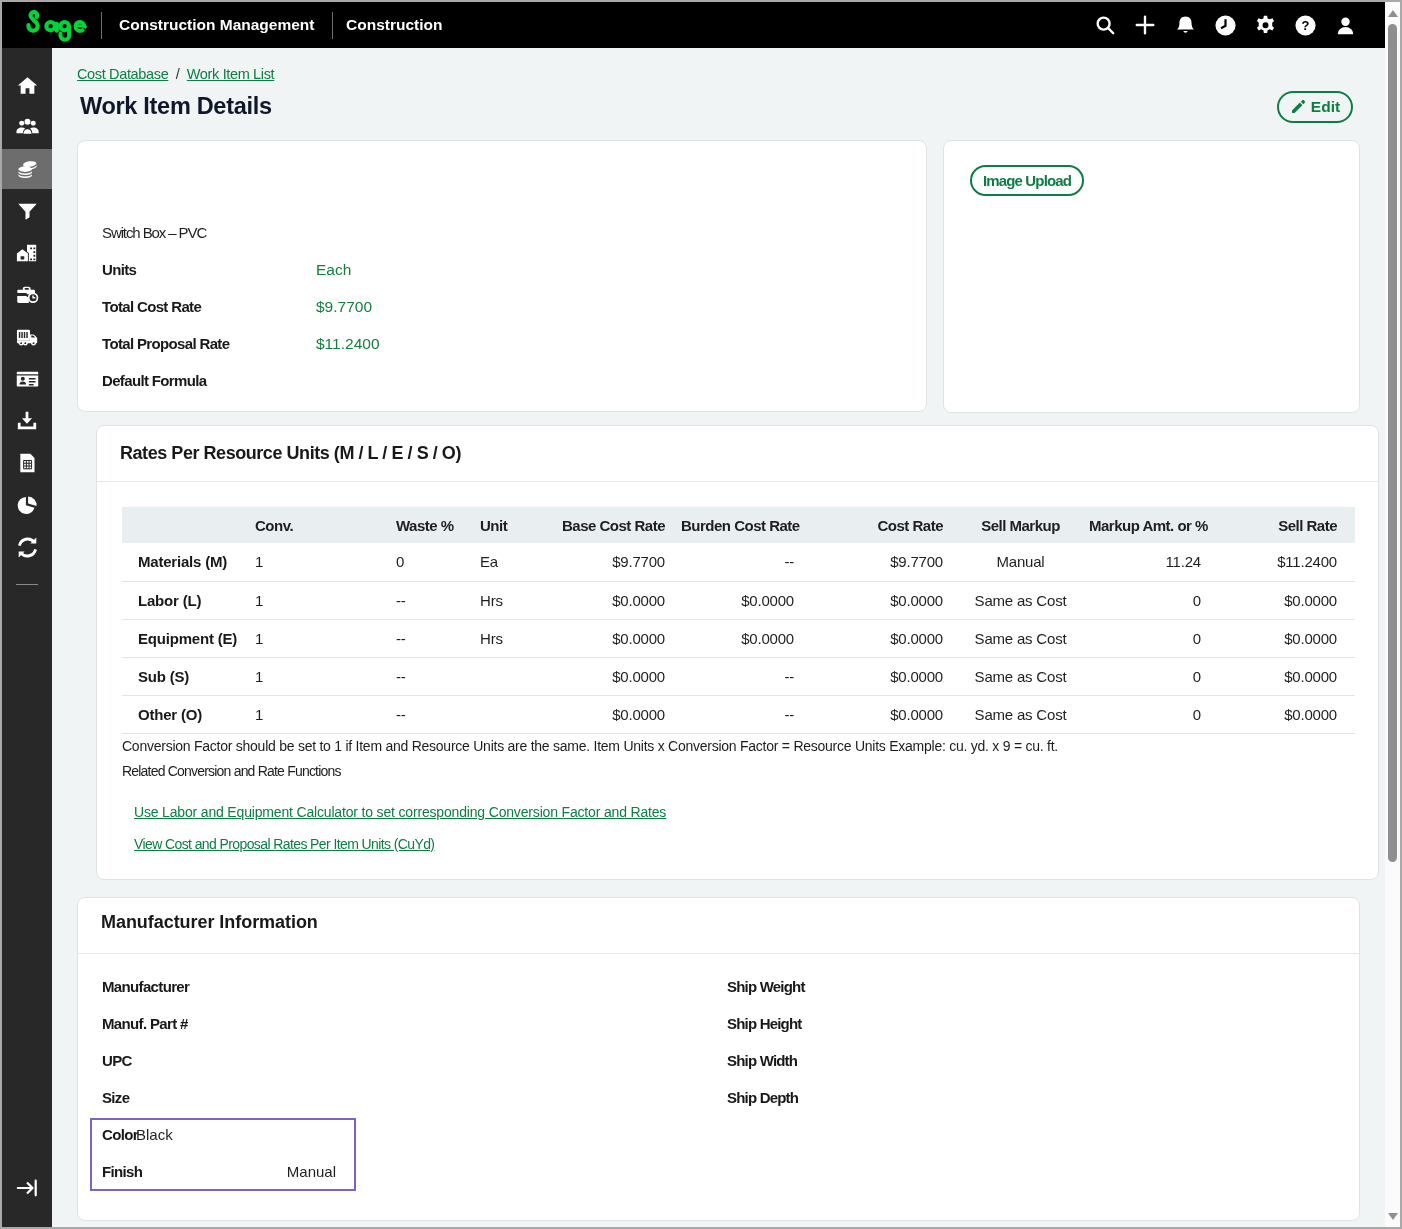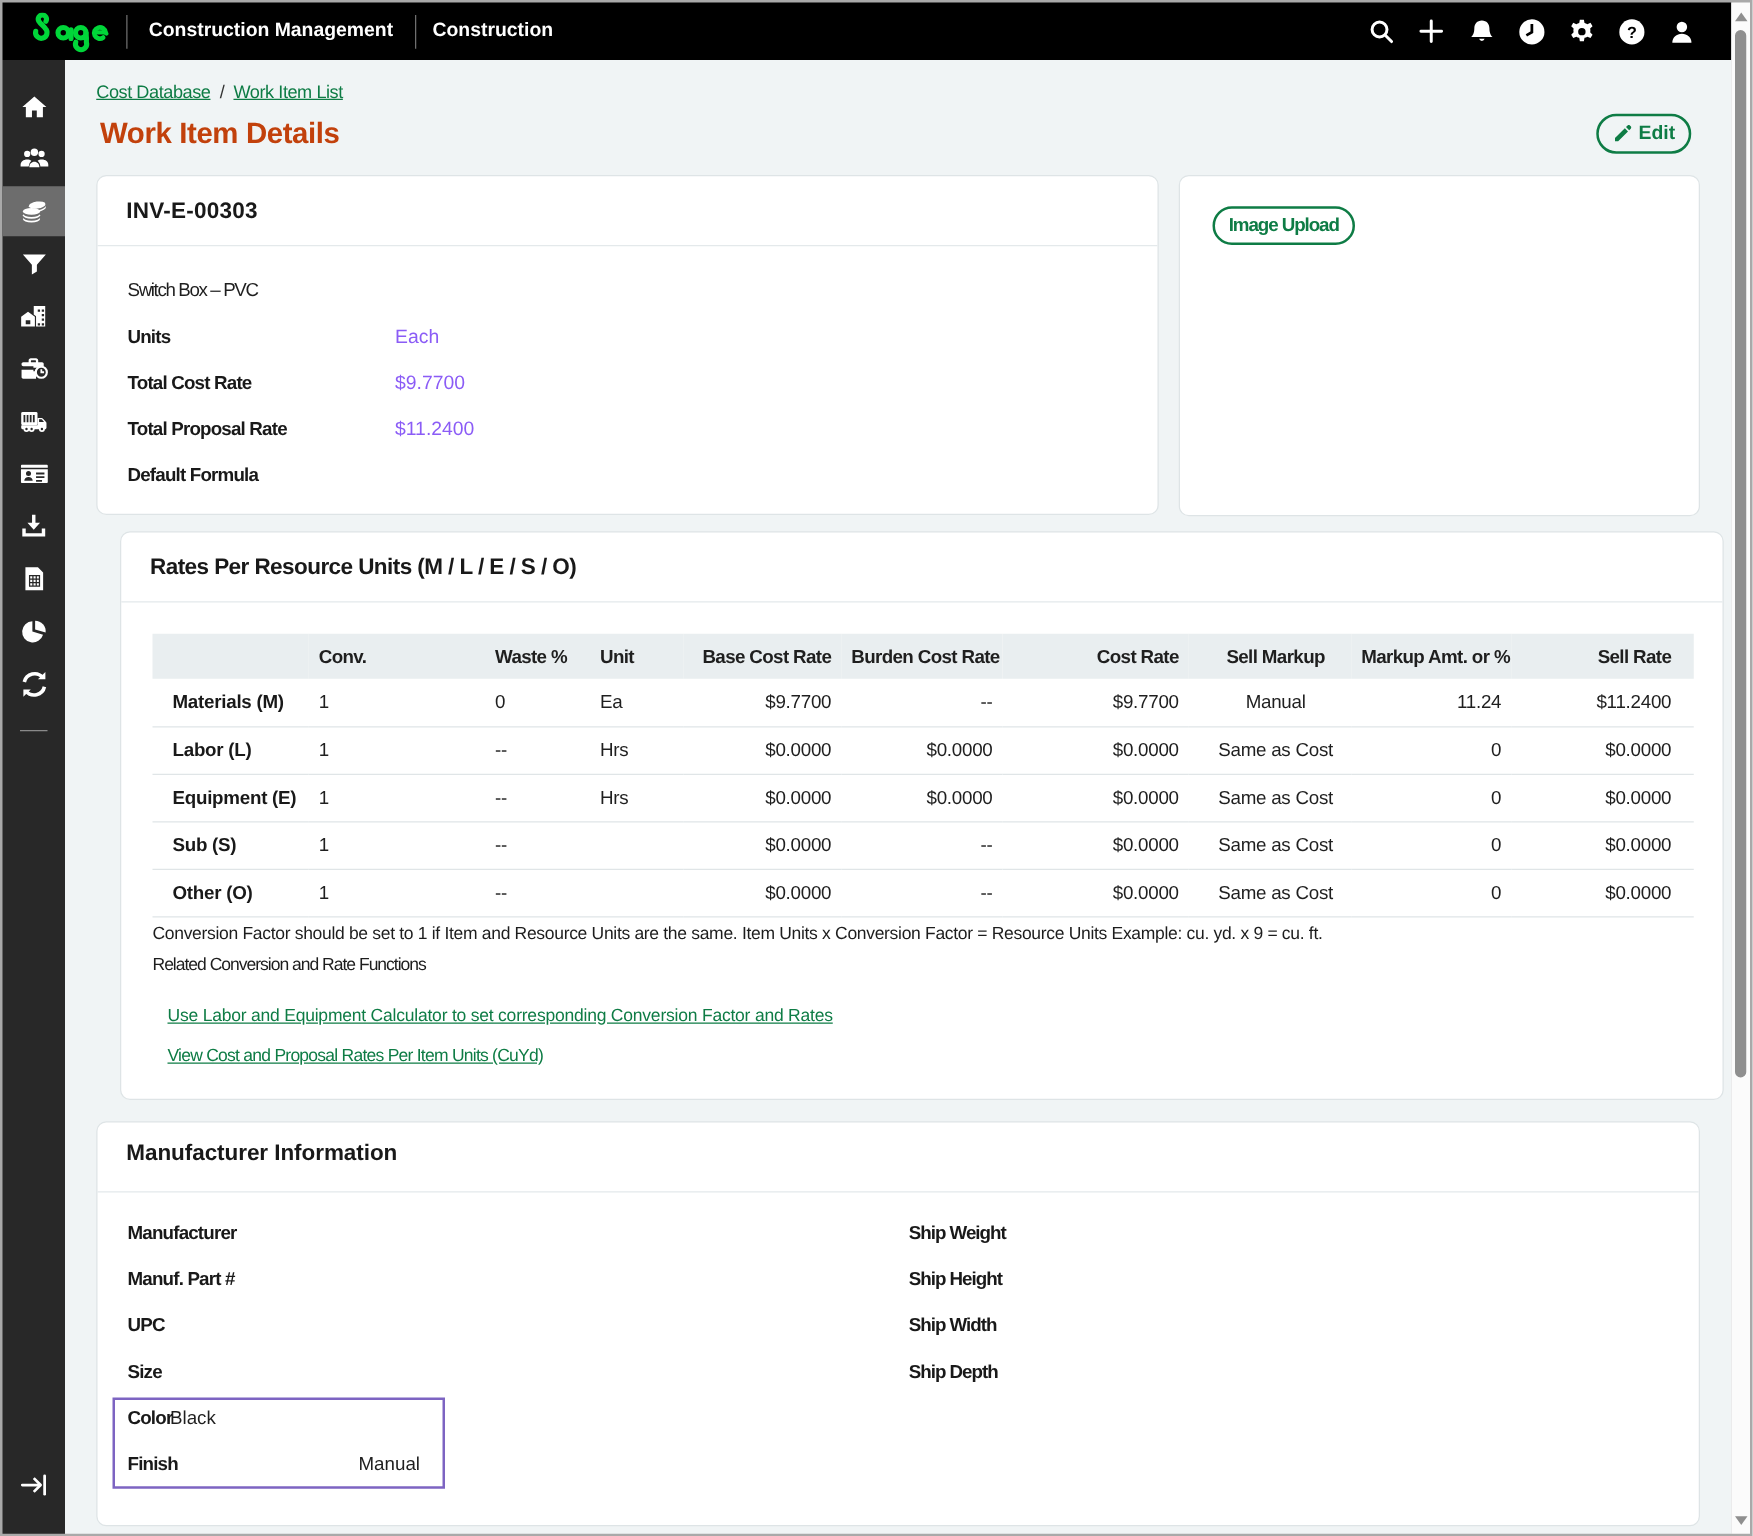--- a/index.html
+++ b/index.html
@@ -22,35 +22,35 @@
 .tb-icons .ic { width:24px; height:24px; display:flex; align-items:center; justify-content:center; }
 
 
 .nav-item { position:absolute; left:0; width:50px; height:40px; display:flex; align-items:center; justify-content:center; }
 .nav-item.active { background:#6d6d6d; }
 .nav-div { position:absolute; left:14px; width:22px; height:1px; background:#8a8a8a; }
 
 
 .crumbs { position:absolute; left:25px; top:18px; font-size:14.5px; letter-spacing:-0.35px; color:#333; }
 .crumbs a { color:#0e7c45; text-decoration:underline; }
-.pagetitle { position:absolute; left:28px; top:45px; font-size:23.5px; letter-spacing:-0.3px; font-weight:bold; color:#c2410c; }
+.pagetitle { position:absolute; left:28px; top:45px; font-size:23.5px; letter-spacing:-0.3px; font-weight:bold; color:#0f172a; }
 .btn { border:2px solid #0e7c45; border-radius:17px; background:transparent; color:#0e7c45; font-weight:bold; font-family:"Liberation Sans",sans-serif; display:flex; align-items:center; justify-content:center;text-align:center; }
 .editbtn { position:absolute; left:1225px; top:43px; width:76px; height:32px; font-size:15.5px; gap:5px; }
 .card { position:absolute; background:#fff; border:1px solid #dee4e6; border-radius:8px; }
 .card .hd { position:absolute; left:0; top:0; right:0; height:56px; border-bottom:1px solid #e4e9eb; }
 .card .hd span { position:absolute; left:23px; top:17px; font-size:18px; font-weight:bold; color:#191919; }
 .lbl { font-weight:bold; color:#191919; letter-spacing:-0.65px; }
 
 #card-main { left:25px; top:92px; width:850px; height:272px; }
 #card-img  { left:891px; top:92px; width:417px; height:273px;padding-left:24px; }
 #card-rates { left:25px; top:377px; width:1283px; height:455px;margin-left:19px; }
 #card-manu { left:25px; top:849px; width:1283px; height:324px; }
 
 .frow { position:absolute; left:24px; font-size:15px; }
-.frow .val { position:absolute; left:214px; font-weight:normal; letter-spacing:0; font-size:15.5px; color:#8b5cf6; white-space:nowrap; }
+.frow .val { position:absolute; left:214px; font-weight:normal; letter-spacing:0; font-size:15.5px; color:#15803d; white-space:nowrap; }
 .uploadbtn { position:absolute; left:26px; top:24px; width:114px; height:31px; font-size:15px; letter-spacing:-0.85px; }
 
 
 .rtable { position:absolute; left:25px; top:81px; width:1233px; border-collapse:collapse; table-layout:fixed; font-size:15px; }
 .rtable th { background:#e9eef0; font-weight:bold; letter-spacing:-0.5px; height:36px; padding:0 8px; white-space:nowrap; }
 .rtable td { height:38px; border-bottom:1px solid #e0e5e7; padding:0 8px; white-space:nowrap; letter-spacing:-0.2px; }
 .rtable .l { text-align:left; } .rtable .sm { text-align:center; padding-left:17px; } .rtable .last { padding-right:18px; }
 .rtable .r { text-align:right; }
 .note { position:absolute; left:25px; font-size:14px; letter-spacing:-0.25px; color:#1d1d1d; white-space:nowrap; }
 .glink { position:absolute; left:37px; font-size:14px; color:#0e7c45; text-decoration:underline; white-space:nowrap; }
@@ -65,23 +65,20 @@
   <div class="crumbs"><a href="#">Cost Database</a> &nbsp;/&nbsp; <a href="#">Work Item List</a></div>
   <div class="pagetitle">Work Item Details</div>
   <div class="btn editbtn">
       <svg width="16" height="16" viewBox="0 0 24 24" fill="#0e7c45">
         <path d="M3 17.2 14.8 5.4l3.8 3.8L6.8 21H3zM16.2 4l1.9-1.9c.8-.8 2-.8 2.8 0l1 1c.8.8.8 2 0 2.8L20 7.8z"></path>
       </svg>
       <span>Edit</span>
     </div>
 
   <div class="card" id="card-main">
-    <div class="hd">
-        <span style="letter-spacing:0.2px">INV-E-00303</span>
-      </div>
     <div class="frow" style="top:83px; letter-spacing:-1.1px">Switch Box – PVC</div>
     <div class="frow lbl" style="top:120px">Units<span class="val">Each</span></div>
     <div class="frow lbl" style="top:157px">Total Cost Rate<span class="val">$9.7700</span></div>
     <div class="frow lbl" style="top:194px">Total Proposal Rate<span class="val">$11.2400</span></div>
     <div class="frow lbl" style="top:231px">Default Formula</div>
   </div>
 
   <div class="card" id="card-img">
     <div class="btn uploadbtn">Image Upload</div>
   </div>

